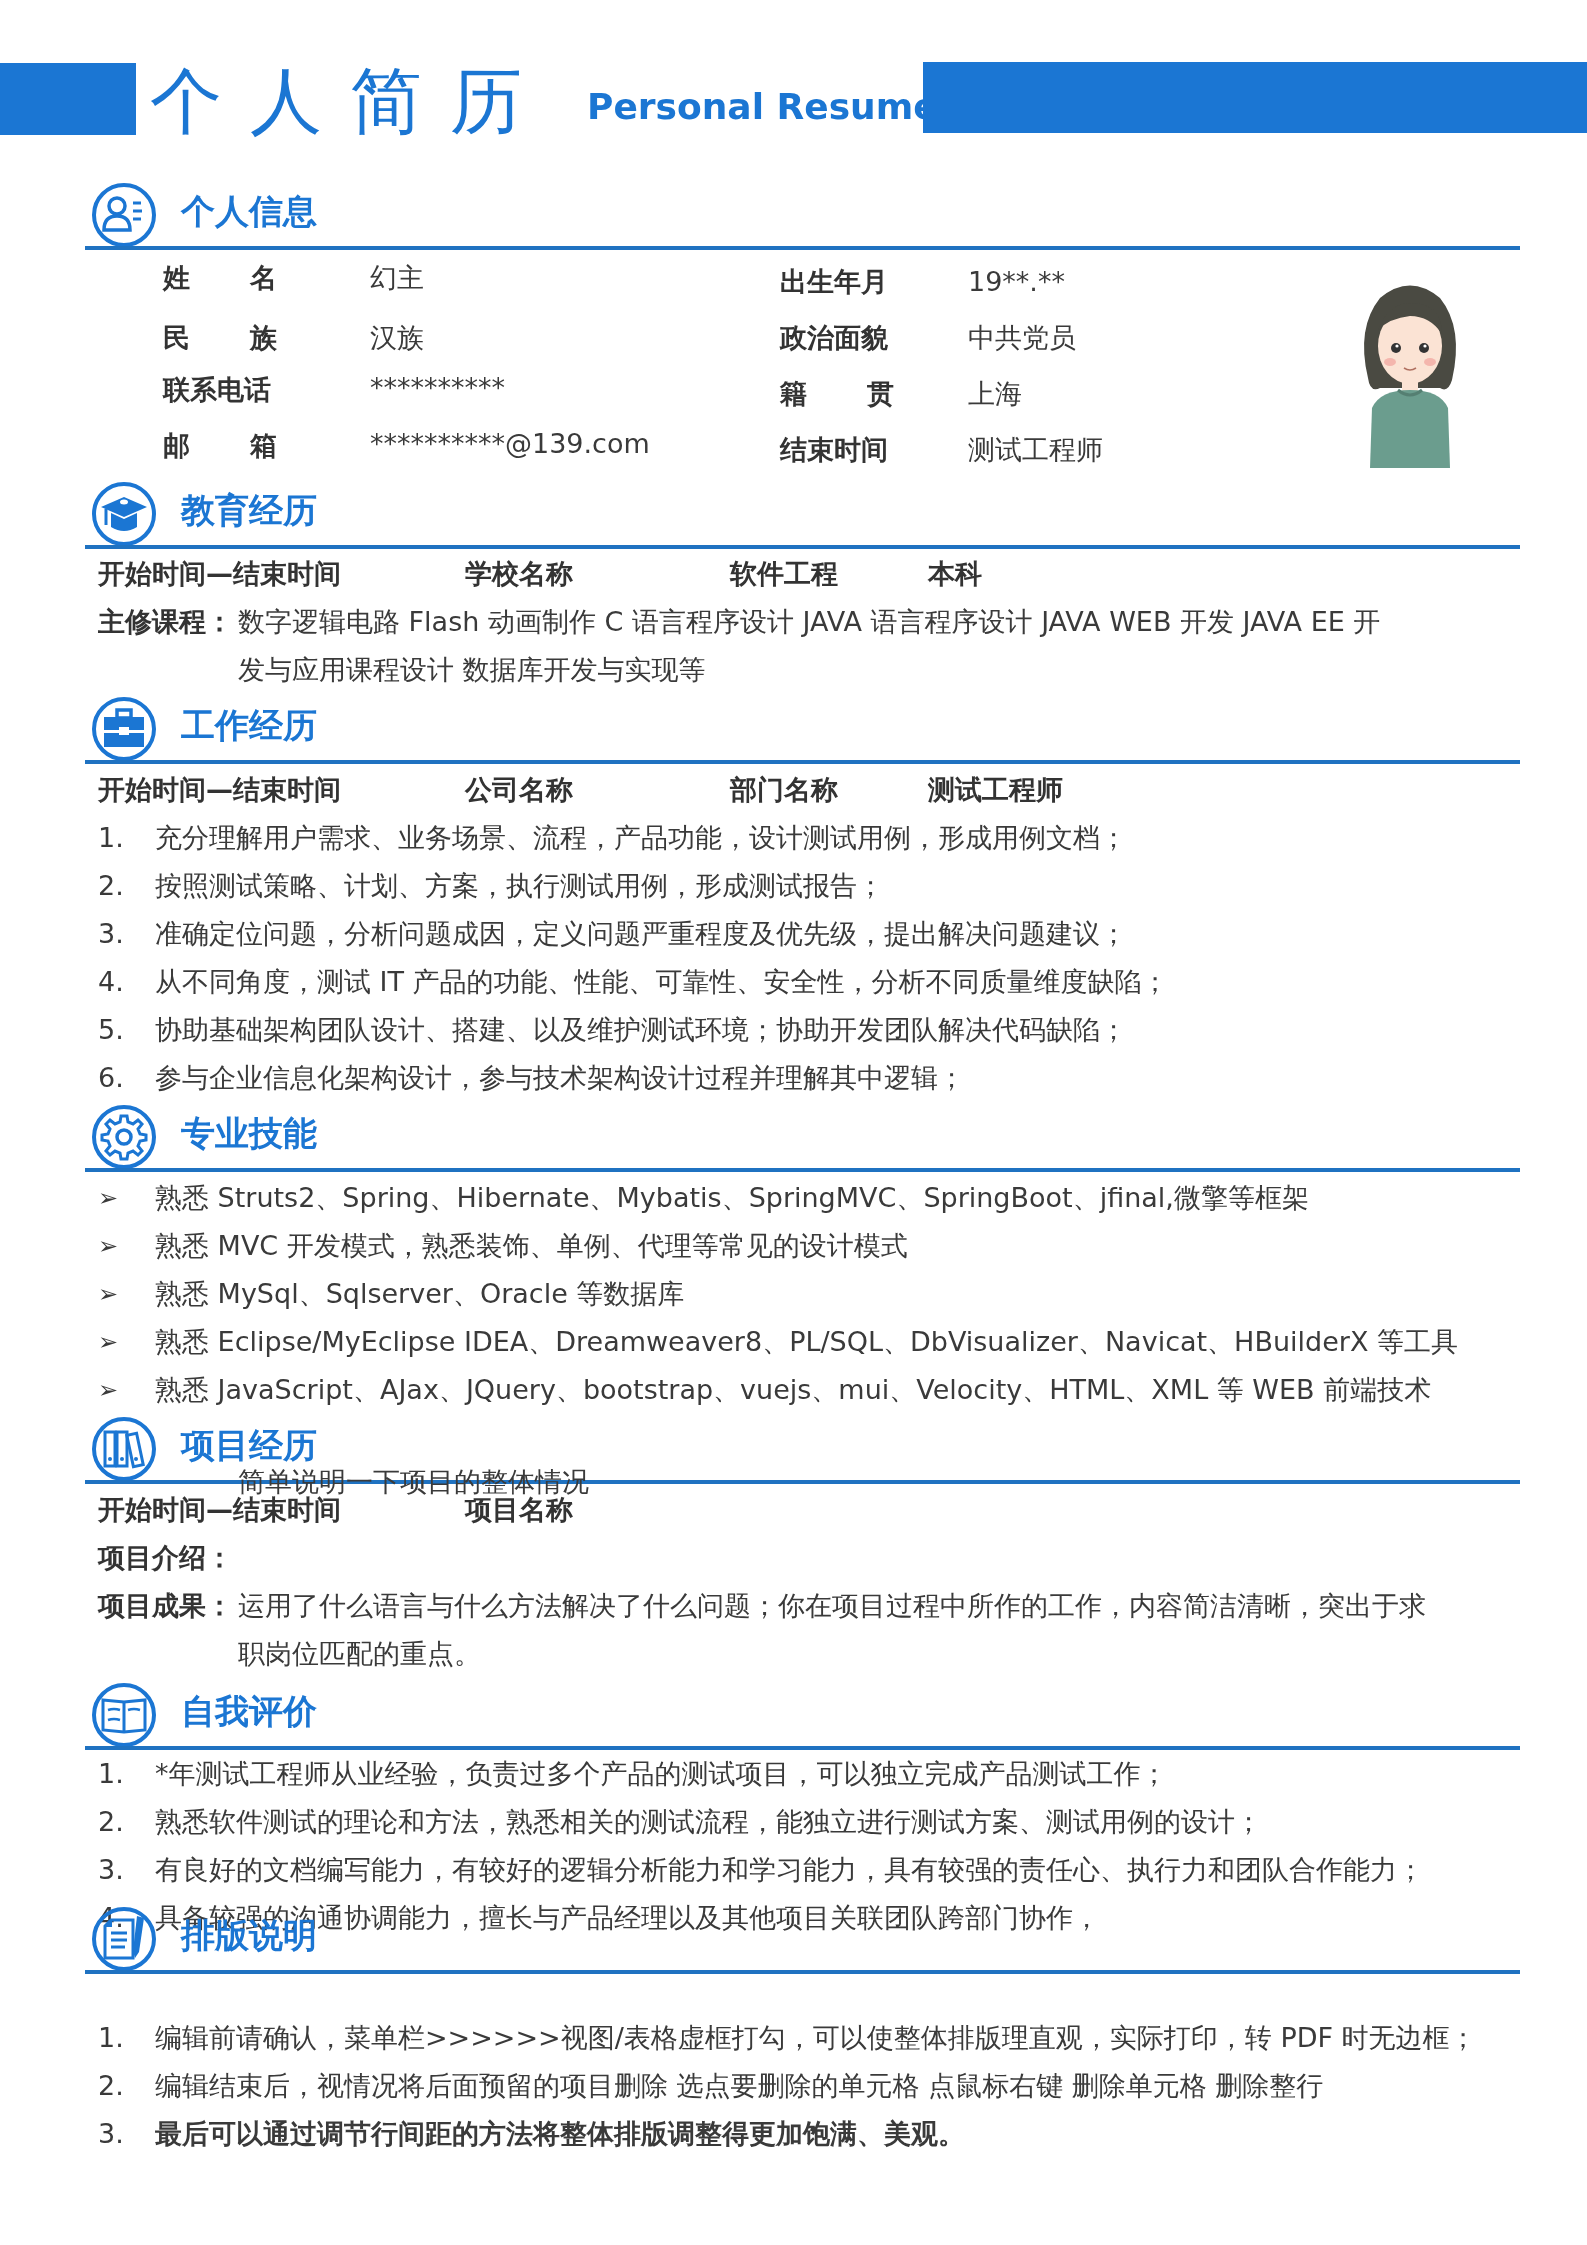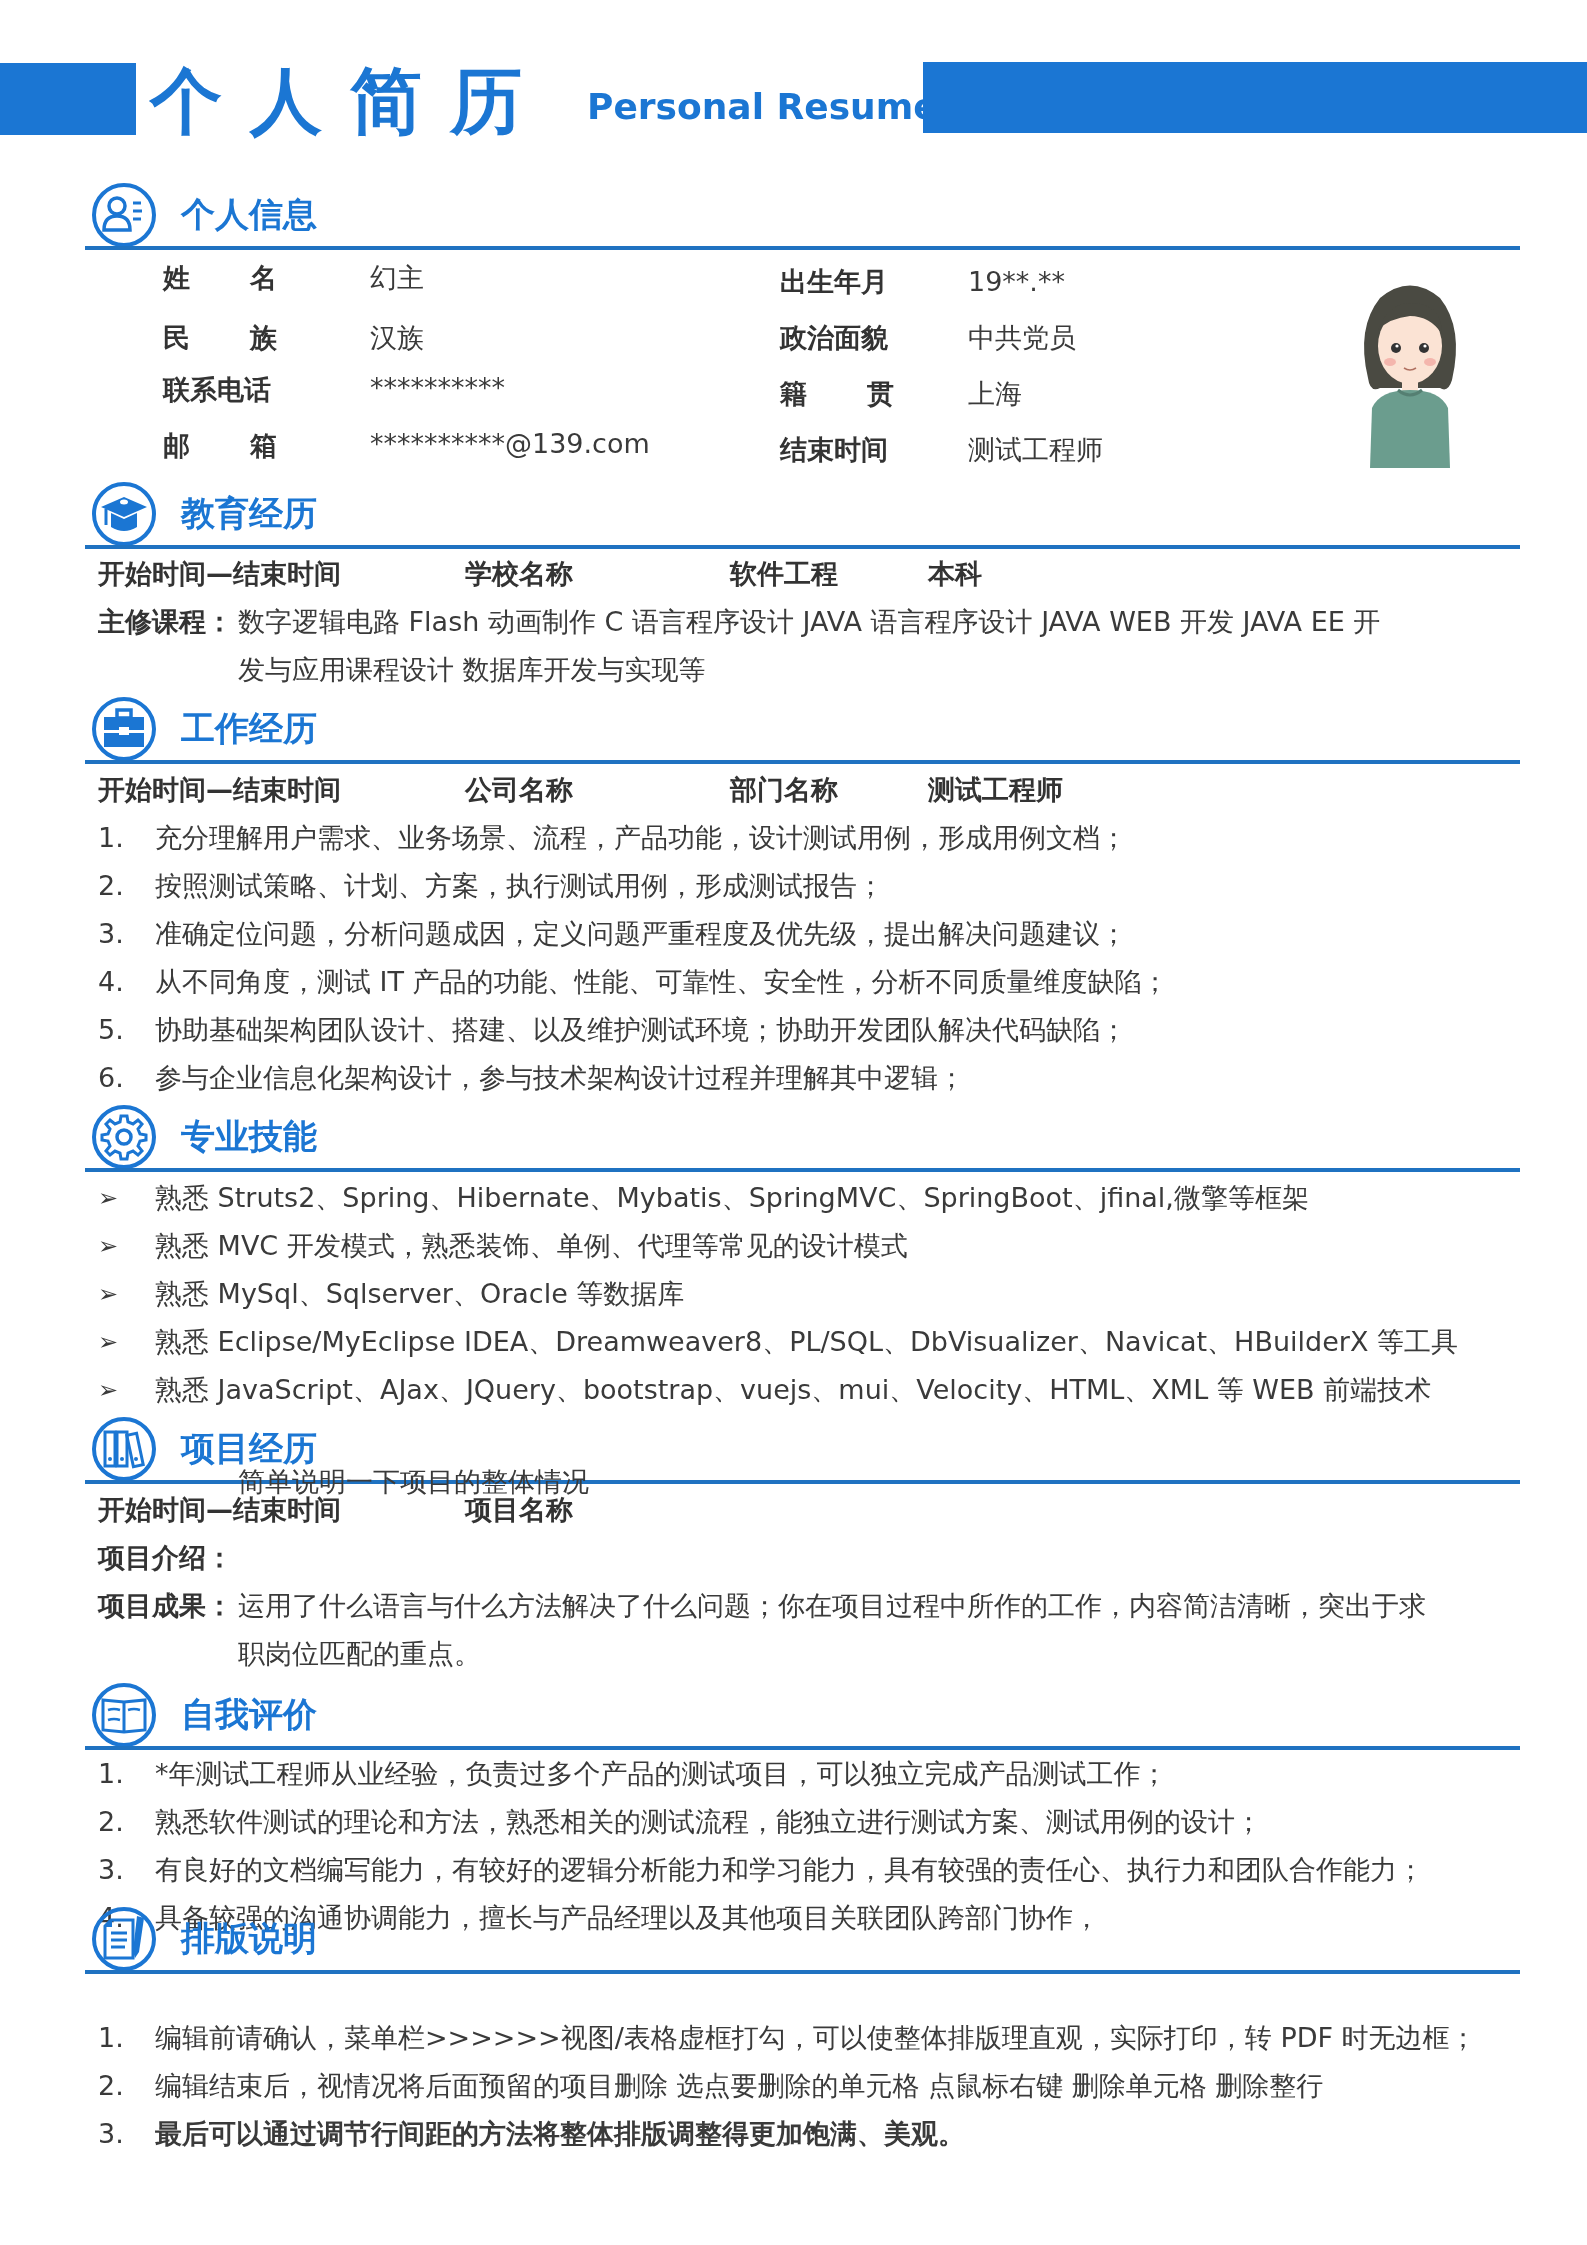--- a/index.html
+++ b/index.html
@@ -9,38 +9,38 @@
     font-family: "DejaVu Sans", "Liberation Sans", sans-serif;
     color: #3a3a3a;
     overflow: hidden;
   }
 
   
   .hdr-bar-left { position: absolute; left: 0; top: 63px; width: 136px; height: 72px; background: #1b76d3; }
   .hdr-bar-right { position: absolute; left: 923px; top: 62px; width: 664px; height: 71px; background: #1b76d3; }
   .hdr-title {
     position: absolute; left: 150px; top: 58px;
-    font-size: 72px; font-weight: bold; color: #1b76d3; letter-spacing: 28px;
+    font-size: 72px; font-weight: normal; color: #1b76d3; letter-spacing: 28px;
     line-height: 86px; white-space: nowrap;
   }
   .hdr-sub {
     position: absolute; left: 587px; top: 82px;
     font-size: 36px; font-weight: bold; color: #1b76d3; line-height: 50px; white-space: nowrap;
     font-family: "DejaVu Sans", sans-serif;
   }
 
   
   .sec { position: absolute; left: 85px; width: 1435px; height: 72px; }
   .sec .ico {
     position: absolute; left: 6px; top: 0; width: 66px; height: 66px;
   }
   .sec .ico svg { width: 66px; height: 66px; display: block; }
   .sec .ttl {
     position: absolute; left: 96px; top: 10px;
-    font-size: 34px; font-weight: bold; color: #1b76d3; line-height: 44px; white-space: nowrap;
+    font-size: 34px; font-weight: bold; color: #1b76d3; line-height: 44px; white-space: nowrap; font-family: Liberation Mono, monospace;
   }
   .sec .rule {
     position: absolute; left: 0; right: 0; top: 64px; height: 4px; background: #1f72c1;
   }
 
   .txt { position: absolute; font-size: 27px; line-height: 36px; white-space: nowrap; color: #3a3a3a; }
   .b { font-weight: bold; color: #333; text-align: center; }
 
   
   .info-label { position: absolute; font-size: 27px; font-weight: bold; color: #333; line-height: 36px; white-space: nowrap; }

